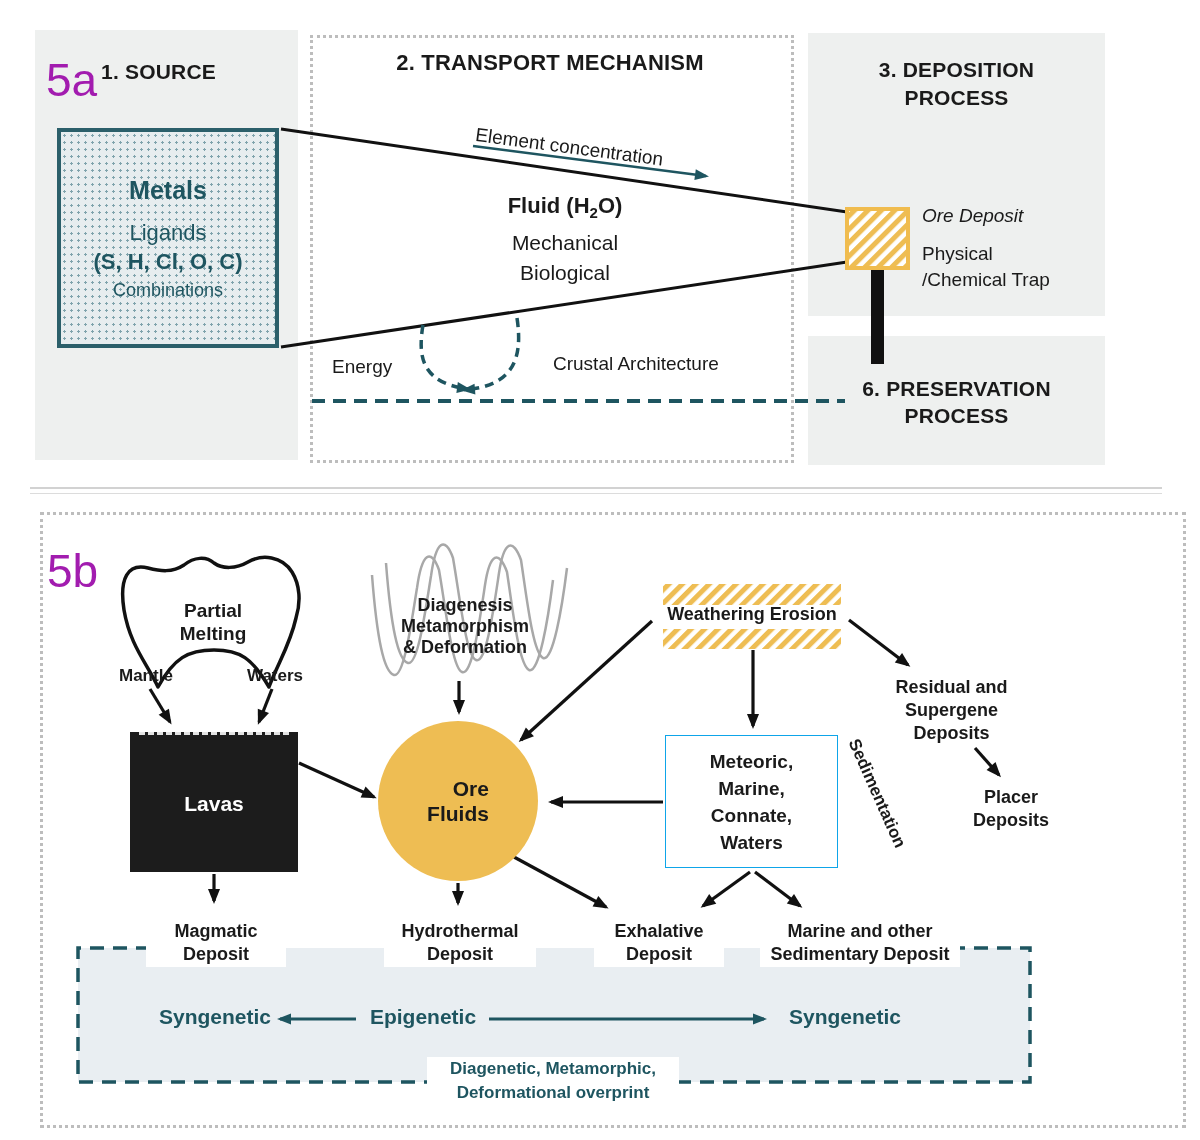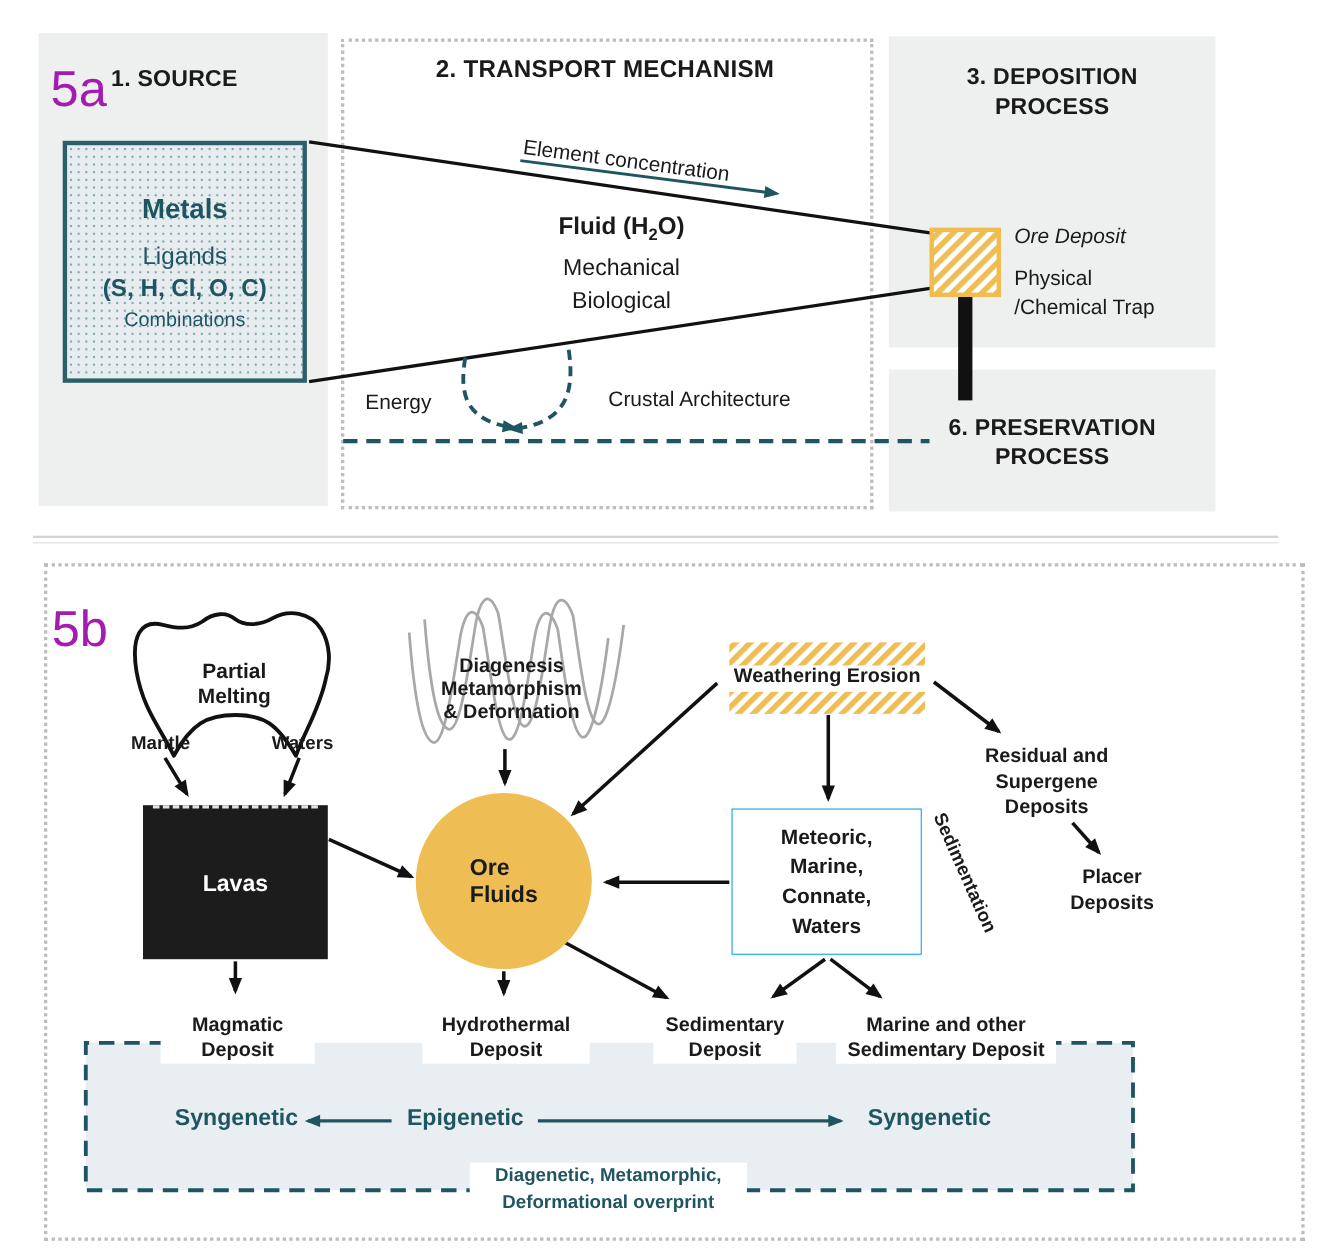--- a/index.html
+++ b/index.html
@@ -28,21 +28,21 @@
   #elem-conc{left:477px;top:124px;font-size:19px;transform:rotate(7.5deg);transform-origin:0 0;}
   #fluid-block{left:465px;top:191px;width:200px;text-align:center;line-height:30px;font-size:21px;}
   #fluid-line1{font-weight:700;font-size:22px;}
   #fluid-line1 sub{font-size:15px;}
   
   #mag-box{left:130px;top:732px;width:168px;height:140px;background:#1c1c1c;color:#fff;
     display:flex;flex-direction:column;z-index:2;}
   #mag-box .half{flex:1;display:flex;align-items:center;justify-content:center;font-weight:700;font-size:21px;}
   #mag-box .divider{border-top:3px dashed #e3e3e3;margin:0 9px;}
   #ore-circle{left:378px;top:721px;width:160px;height:160px;border-radius:50%;background:#eebd53;
-    display:flex;align-items:center;justify-content:center;text-align:left;
+    display:flex;align-items:center;justify-content:center;text-align:right;
     font-weight:700;font-size:21px;line-height:25px;z-index:2;}
   #meteoric-box{left:665px;top:735px;width:171px;height:131px;border:1px solid #0ea5e9;background:#fff;
     display:flex;align-items:center;justify-content:center;text-align:center;
     font-weight:700;font-size:19px;line-height:27px;z-index:2;}
   .dep-label{background:#ffffff;font-weight:700;font-size:18px;line-height:23px;
     text-align:center;white-space:pre-line;z-index:2;padding:1px 2px;}
   .syn{font-weight:700;font-size:21px;color:#1e5560;text-align:center;z-index:2;}
   #sedimentation{left:862px;top:736px;font-weight:700;font-size:17px;
     transform:rotate(66deg);transform-origin:0 0;}
   #overprint{left:427px;top:1057px;width:252px;background:#fff;color:#1e5560;
@@ -185,21 +185,21 @@
   <div class="abs bold center pre z2" style="left:889px;top:676px;width:125px;font-size:18px;line-height:23px;">Residual and
 Supergene
 Deposits</div>
   <div class="abs bold center pre z2" style="left:957px;top:786px;width:108px;font-size:18px;line-height:23px;">Placer
 Deposits</div>
 
   <div class="abs dep-label" style="left:146px;top:919px;width:136px;">Magmatic
 Deposit</div>
   <div class="abs dep-label" style="left:384px;top:919px;width:148px;">Hydrothermal
 Deposit</div>
-  <div class="abs dep-label" style="left:594px;top:919px;width:126px;">Sedimentary
+  <div class="abs dep-label" style="left:594px;top:919px;width:126px;">Exhalative
 Deposit</div>
   <div class="abs dep-label" style="left:760px;top:919px;width:196px;">Marine and other
 Sedimentary Deposit</div>
 
   <div class="abs syn" style="left:153px;top:1005px;width:124px;">Syngenetic</div>
   <div class="abs syn" style="left:363px;top:1005px;width:120px;">Epigenetic</div>
   <div class="abs syn" style="left:783px;top:1005px;width:124px;">Syngenetic</div>
 
   <div class="abs pre" id="overprint">Diagenetic, Metamorphic,
 Deformational overprint</div>

